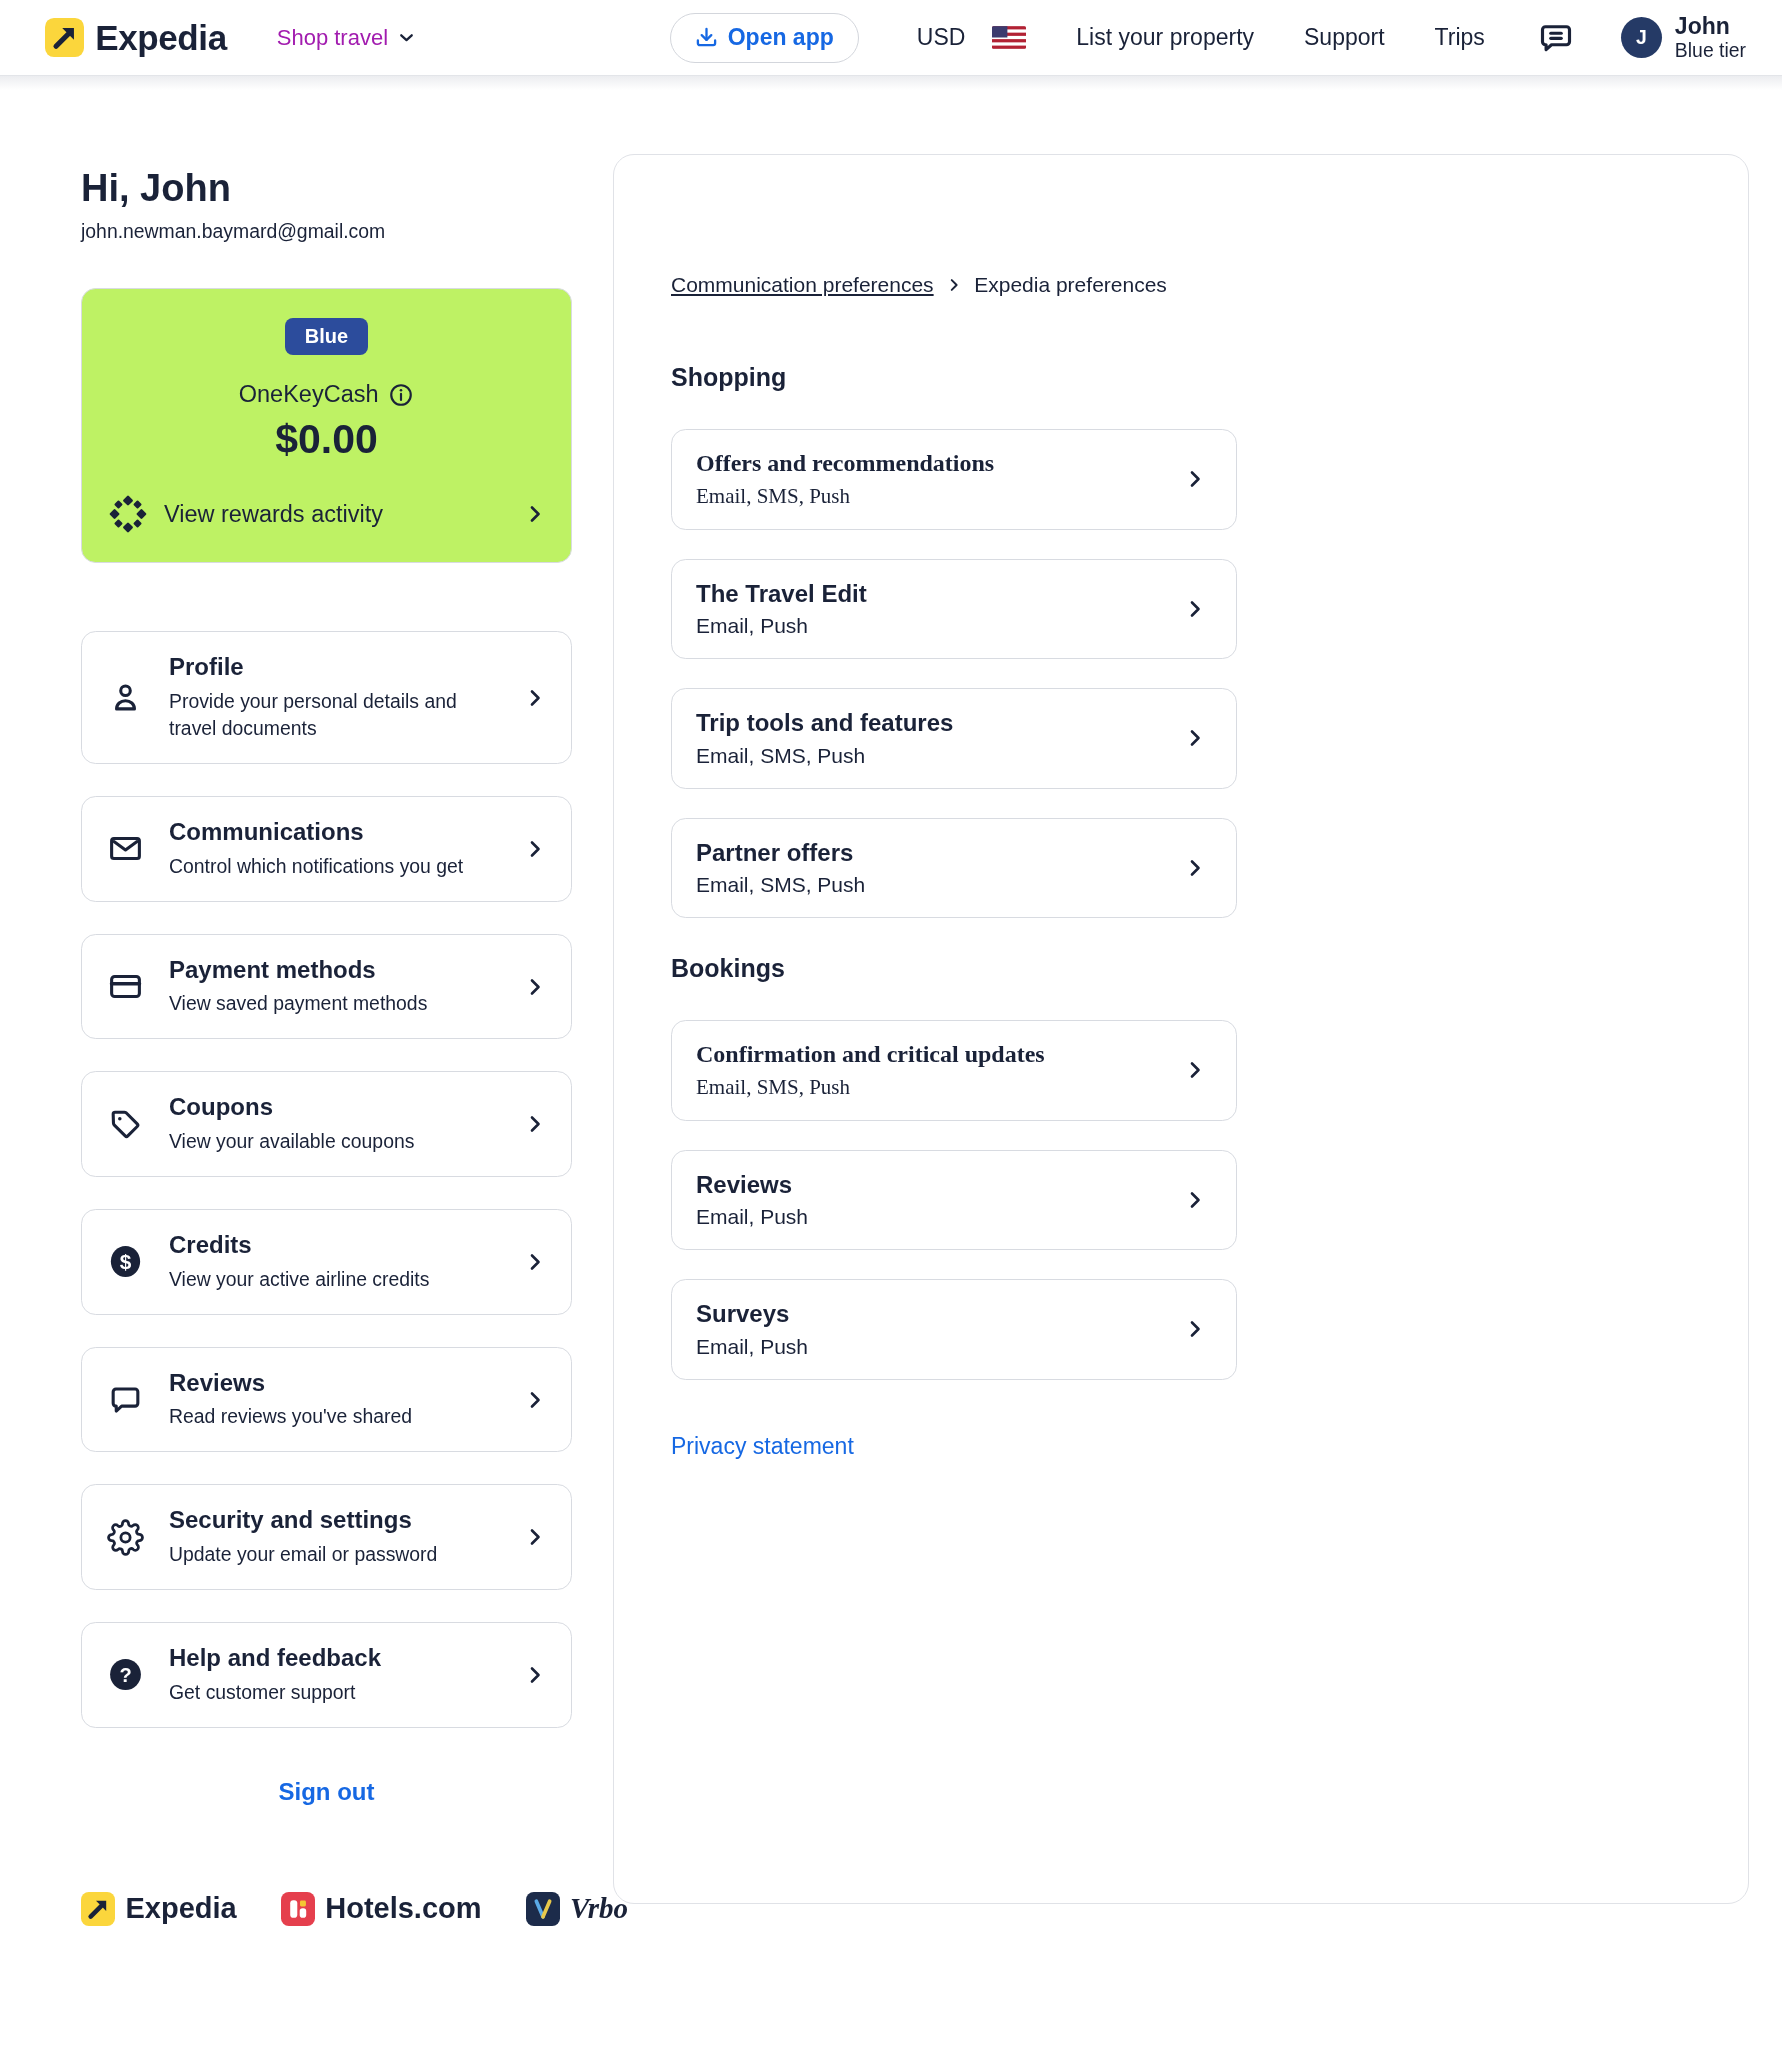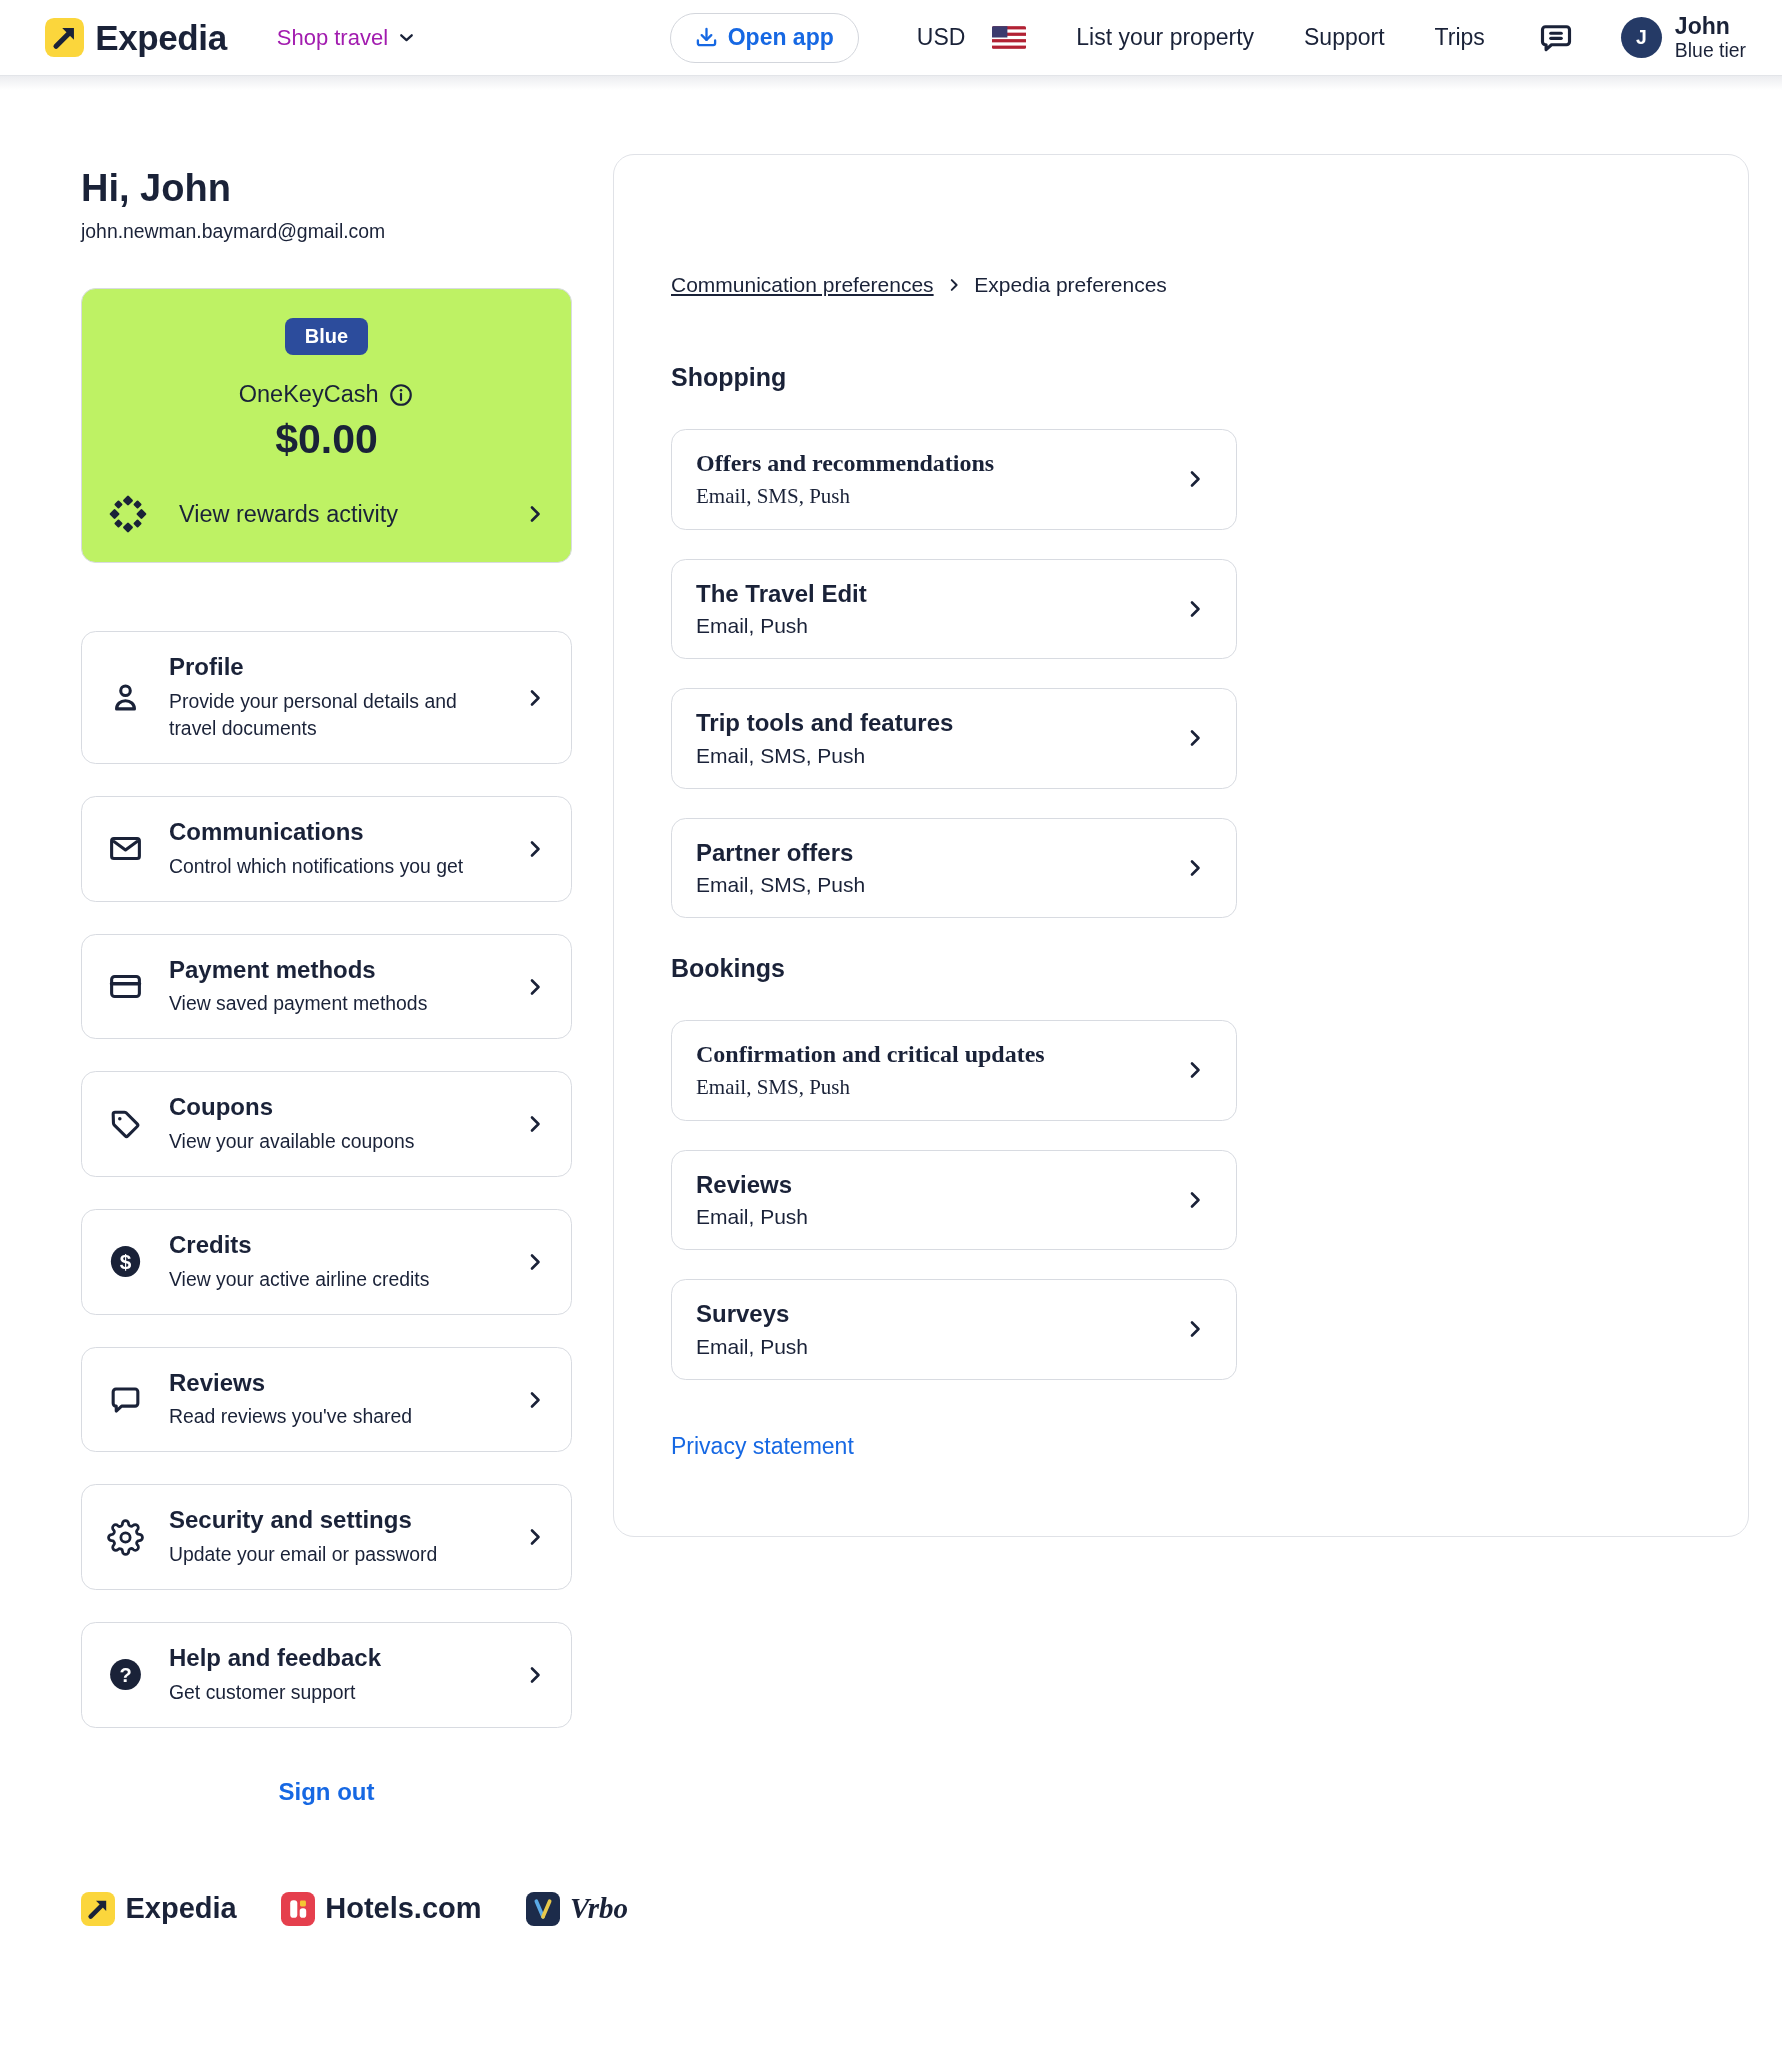--- a/index.html
+++ b/index.html
@@ -66,21 +66,21 @@
     padding:29px 24px 26px; display:flex; flex-direction:column; align-items:center;
     background:#bef264;
   }
   .tier-badge {
     background:#2c4c9c; color:#fff; font-size:20px; font-weight:600;
     padding:7.3px 19.4px; border-radius:8px;
   }
   .okc-row { margin-top:26px; display:flex; align-items:center; gap:9.7px; font-size:23.5px; font-weight:500; }
   .balance { margin-top:8px; font-size:41px; font-weight:700; }
   .rewards-link { margin-top:29px; width:100%; display:flex; align-items:center; cursor:pointer; }
-  .rewards-link-text { margin-left:29px; font-size:23.5px; font-weight:500; }
+  .rewards-link-text { margin-left:14px; font-size:23.5px; font-weight:500; }
   .rl-chevron { margin-left:auto; }
 
   .menu-card {
     margin-top:32px; display:flex; align-items:center;
     border:1.6px solid #d8dbe1; border-radius:14.6px;
     padding:21px 24px; background:#fff; cursor:pointer; text-decoration:none; color:#1a2238;justify-content:space-between;
   }
   .menu-card.first { margin-top:68px; }
   .mc-icon { width:39px; display:flex; justify-content:center; flex-shrink:0; }
   .mc-text { margin-left:24px; display:flex; flex-direction:column; max-width:340px; }
@@ -90,21 +90,21 @@
 
   .signout { margin-top:50px; text-align:center; font-size:24px; font-weight:600; color:#1668e3; cursor:pointer; }
 
   .brands { margin-top:86px; display:flex; align-items:center; gap:44px; }
   .brand { display:flex; align-items:center; gap:10.5px; }
   .brand-word { font-size:29px; font-weight:700; color:#1a2238; }
   .vrbo-word { font-family:"Liberation Serif", serif; font-style:italic; font-weight:700; font-size:29px; color:#1a2238; }
 
   
   .panel {
-    position:absolute; left:613px; top:154px; width:1136px; height:1383px;
+    position:absolute; left:613px; top:154px; width:1136px; height:1750px;
     border:1.6px solid #e0e2e7; border-radius:21px; background:#fff;
     padding:118px 57px 16px 57px;
   }
   .breadcrumb { display:flex; align-items:center; gap:11.3px; font-size:21px; }
   .bc-link { color:#1a2238; text-decoration:underline; cursor:pointer; }
   .bc-current { color:#1a2238; }
   .section-h { font-size:25px; font-weight:700; margin-top:66px; }
   .section-h.second { margin-top:36px; }
   .pref-card {
     width:566px; display:flex; align-items:center;

